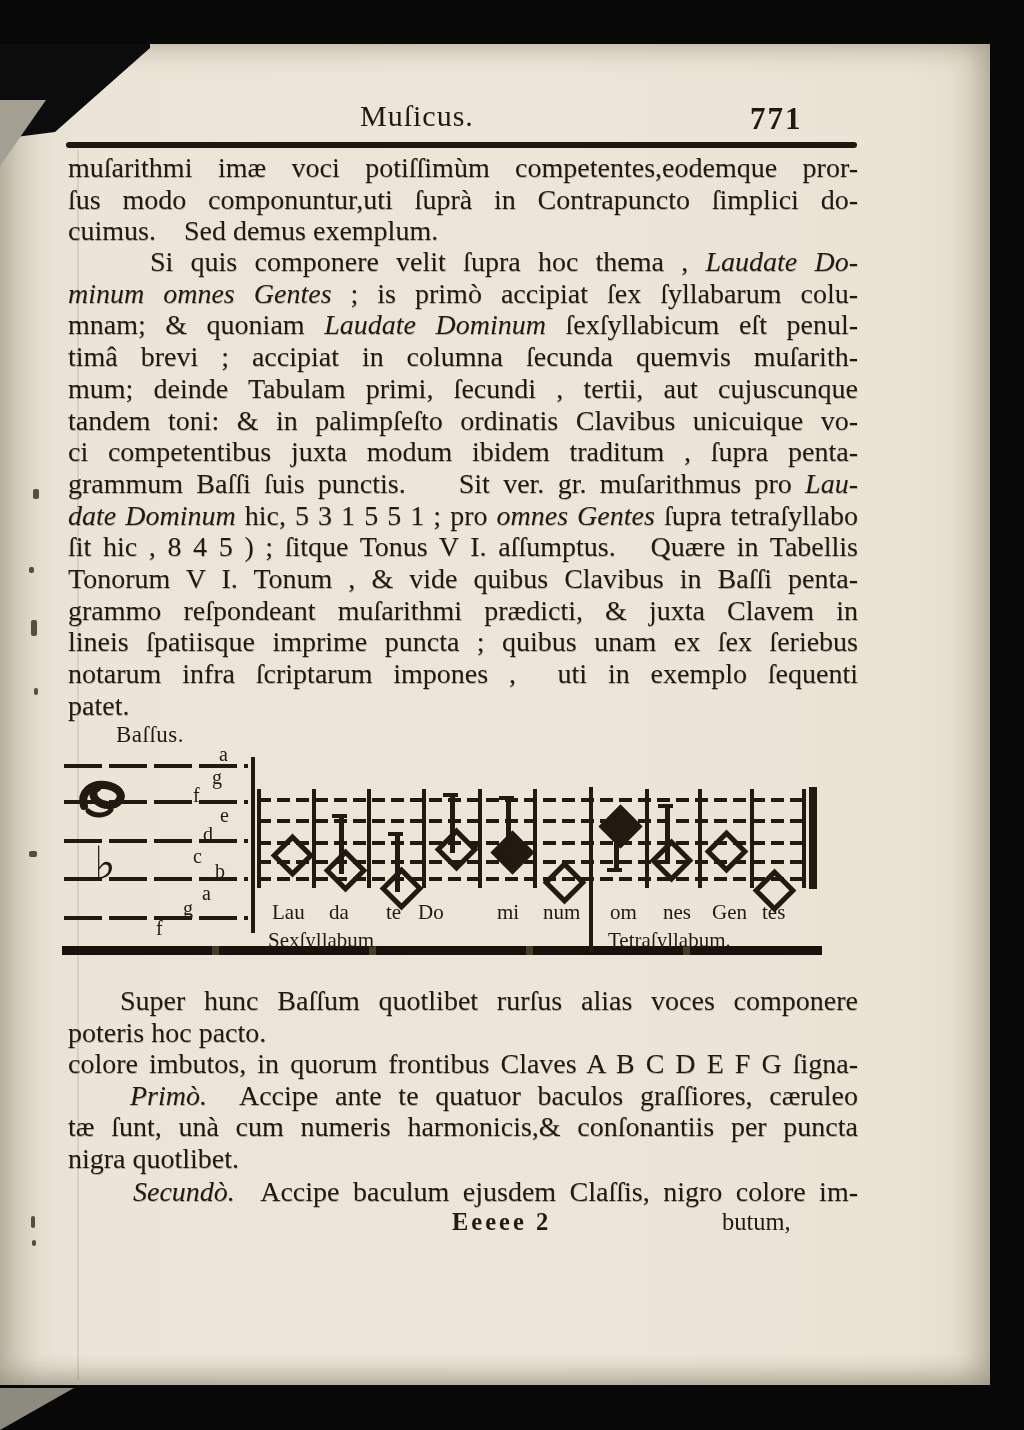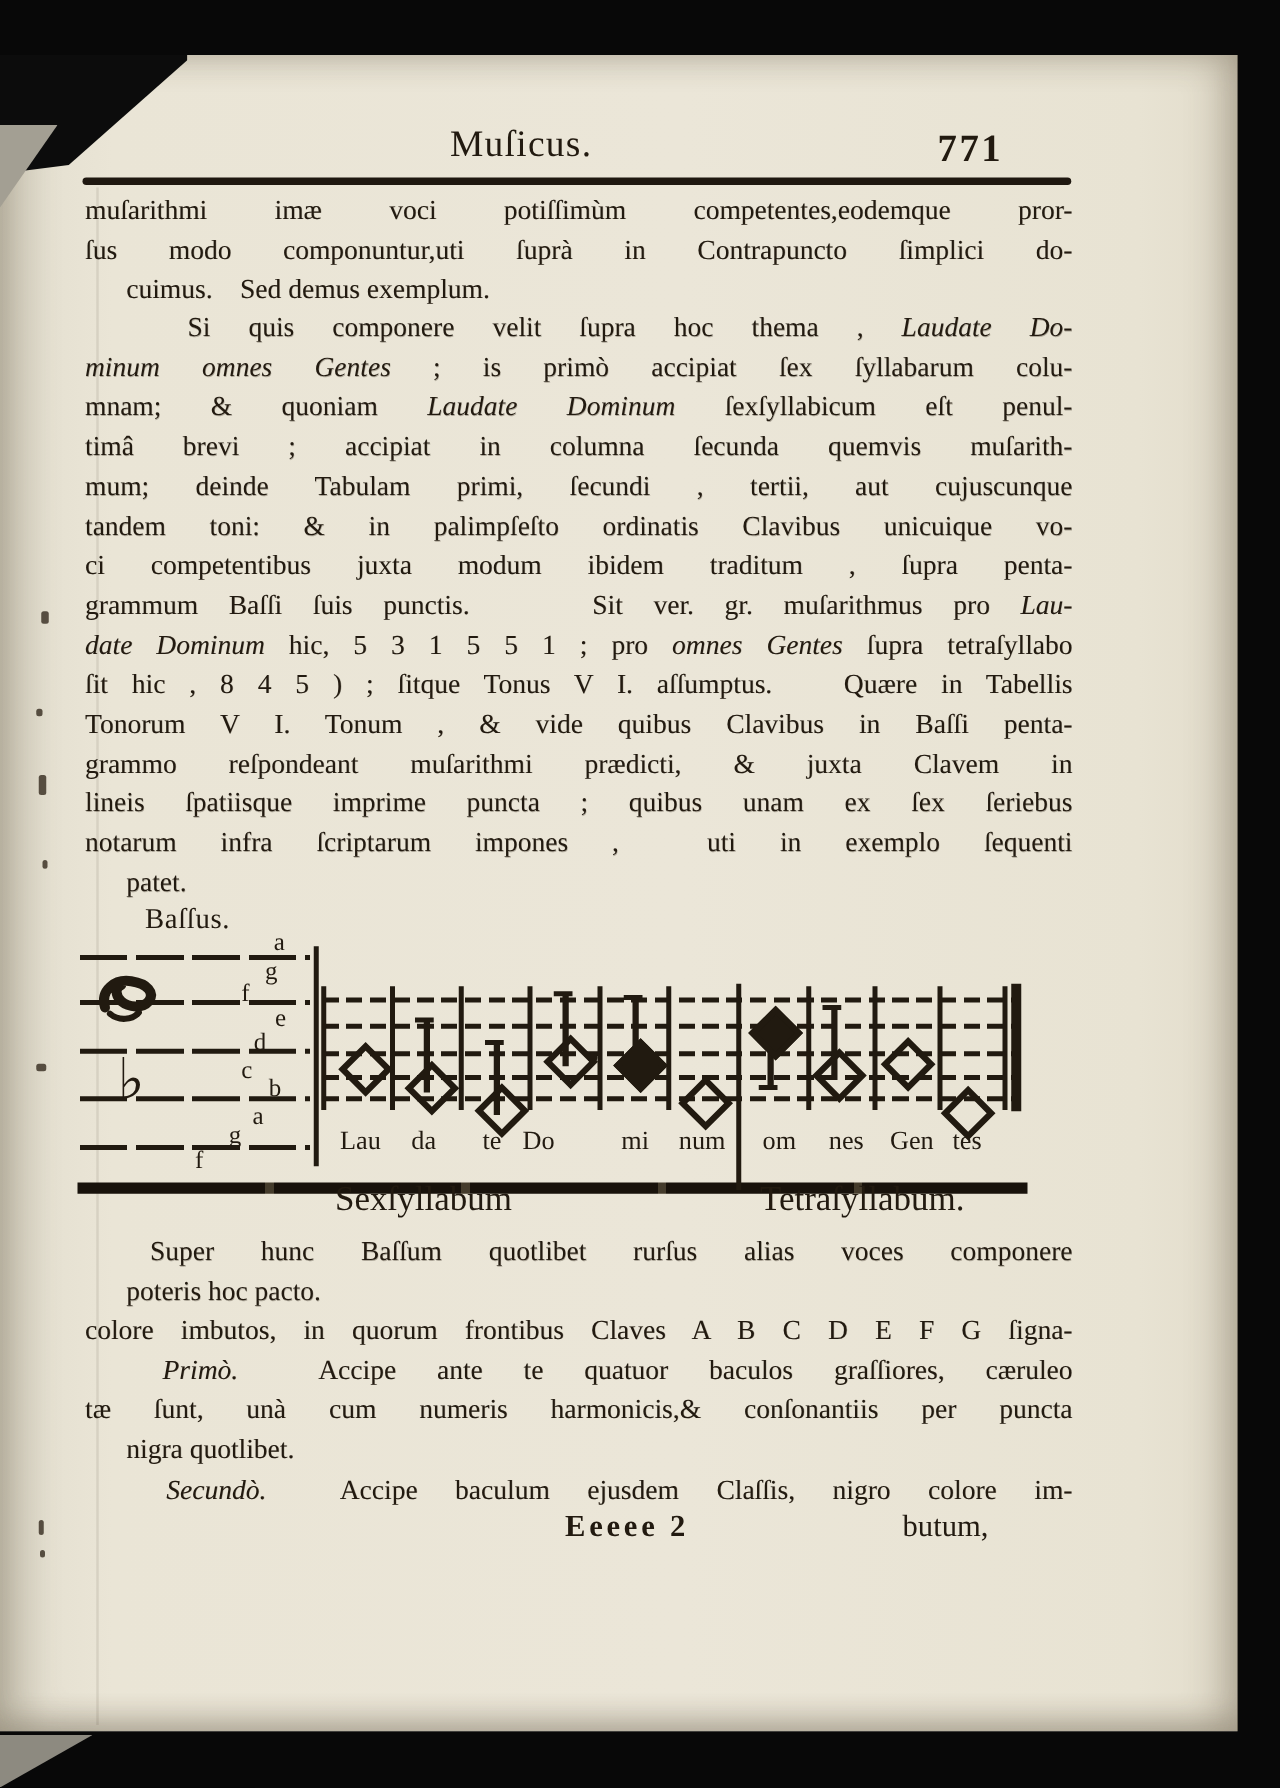--- a/index.html
+++ b/index.html
@@ -14,43 +14,43 @@
          clip-path:polygon(0 0,46px 0,0 66px);}
   .corner-bl-gray{position:absolute;left:0;top:1388px;width:74px;height:42px;background:#8d8a80;
          clip-path:polygon(0 0,74px 0,0 42px);}
   .fold{position:absolute;left:77px;top:150px;width:2px;height:1230px;background:rgba(60,48,28,.10);}
   .content{position:absolute;left:0;top:0;width:1024px;height:1430px;}
 
   .title{position:absolute;left:360px;top:99px;font-size:30px;letter-spacing:1px;}
   .folio{position:absolute;left:750px;top:101px;font-size:31px;font-weight:bold;letter-spacing:2px;}
   .headrule{position:absolute;left:66px;top:142px;width:791px;height:6px;background:#1f1810;border-radius:3px;}
 
-  .para{position:absolute;left:68px;width:790px;font-size:22px;}
+  .para{position:absolute;left:68px;width:790px;font-size:28px;}
   .line{text-align:justify;text-align-last:justify;white-space:normal;
         text-shadow:0.4px 0.5px 0 rgba(35,25,12,.30);}
-  .line.nj{text-align-last:left;margin-left:33px;}
+  .line.nj{text-align-last:left;}
   .it{font-style:italic;}
 
   .fig-label{position:absolute;left:116px;top:722px;font-size:23px;letter-spacing:.5px;}
   .lline{position:absolute;height:4px;
          background:repeating-linear-gradient(90deg,#211a10 0 38px,rgba(33,26,16,0) 38px 45px);}
   .nline{position:absolute;height:4px;
          background:repeating-linear-gradient(90deg,#211a10 0 13px,rgba(33,26,16,0) 13px 19px);}
   .bar{position:absolute;width:4px;background:#211a10;}
   .staff-letter{position:absolute;font-size:20px;line-height:20px;}
   .flat{position:absolute;left:94px;top:840px;font-size:46px;line-height:46px;
         font-family:"DejaVu Sans",sans-serif;}
   .note-head{position:absolute;width:21px;height:21px;transform:rotate(45deg);}
   .note-open{border:5px solid #211a10;background:transparent;}
   .note-filled{background:#211a10;border:5px solid #211a10;}
   .stem{position:absolute;width:5px;background:#211a10;}
   .stem-serif{position:absolute;width:15px;height:4px;background:#211a10;}
   .dot{position:absolute;width:8px;height:8px;background:#211a10;border-radius:50%;}
   .lyric{position:absolute;font-size:21px;}
-  .caption{position:absolute;font-size:28px;margin-top:16px;}
+  .caption{position:absolute;font-size:21px;}
   .figrule{position:absolute;left:62px;top:946px;width:760px;height:9px;
            background:repeating-linear-gradient(90deg,#18120b 0 150px,#453c2c 150px 157px);}
 
   .sigrow{position:absolute;left:68px;top:1208px;width:790px;font-size:24.5px;}
   .sigmark{position:absolute;left:384px;letter-spacing:3px;font-weight:bold;}
   .catchword{position:absolute;left:654px;}
   .margin-mark{position:absolute;background:rgba(40,30,18,.75);border-radius:2px;}
 </style>
 </head>
 <body>

